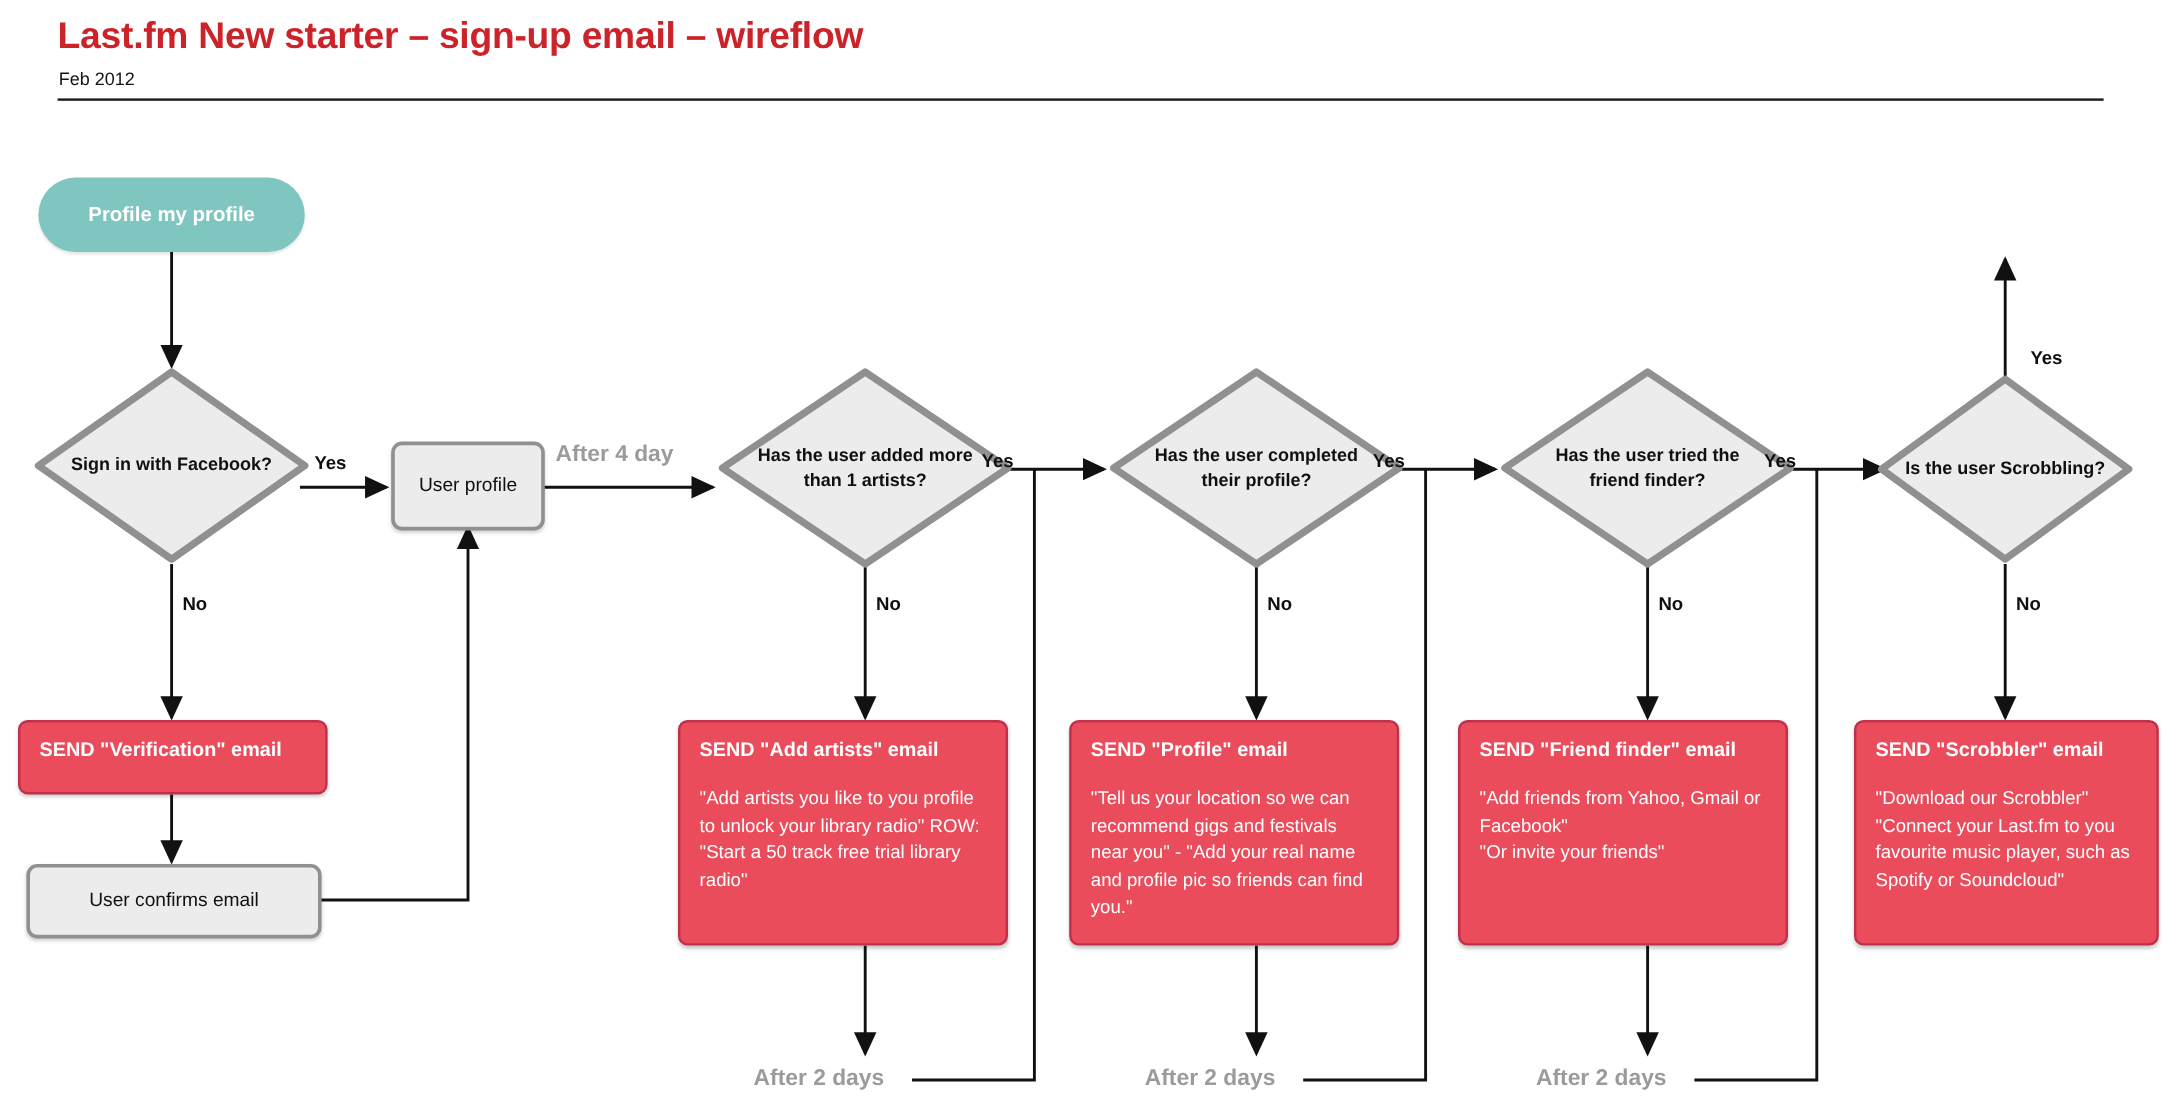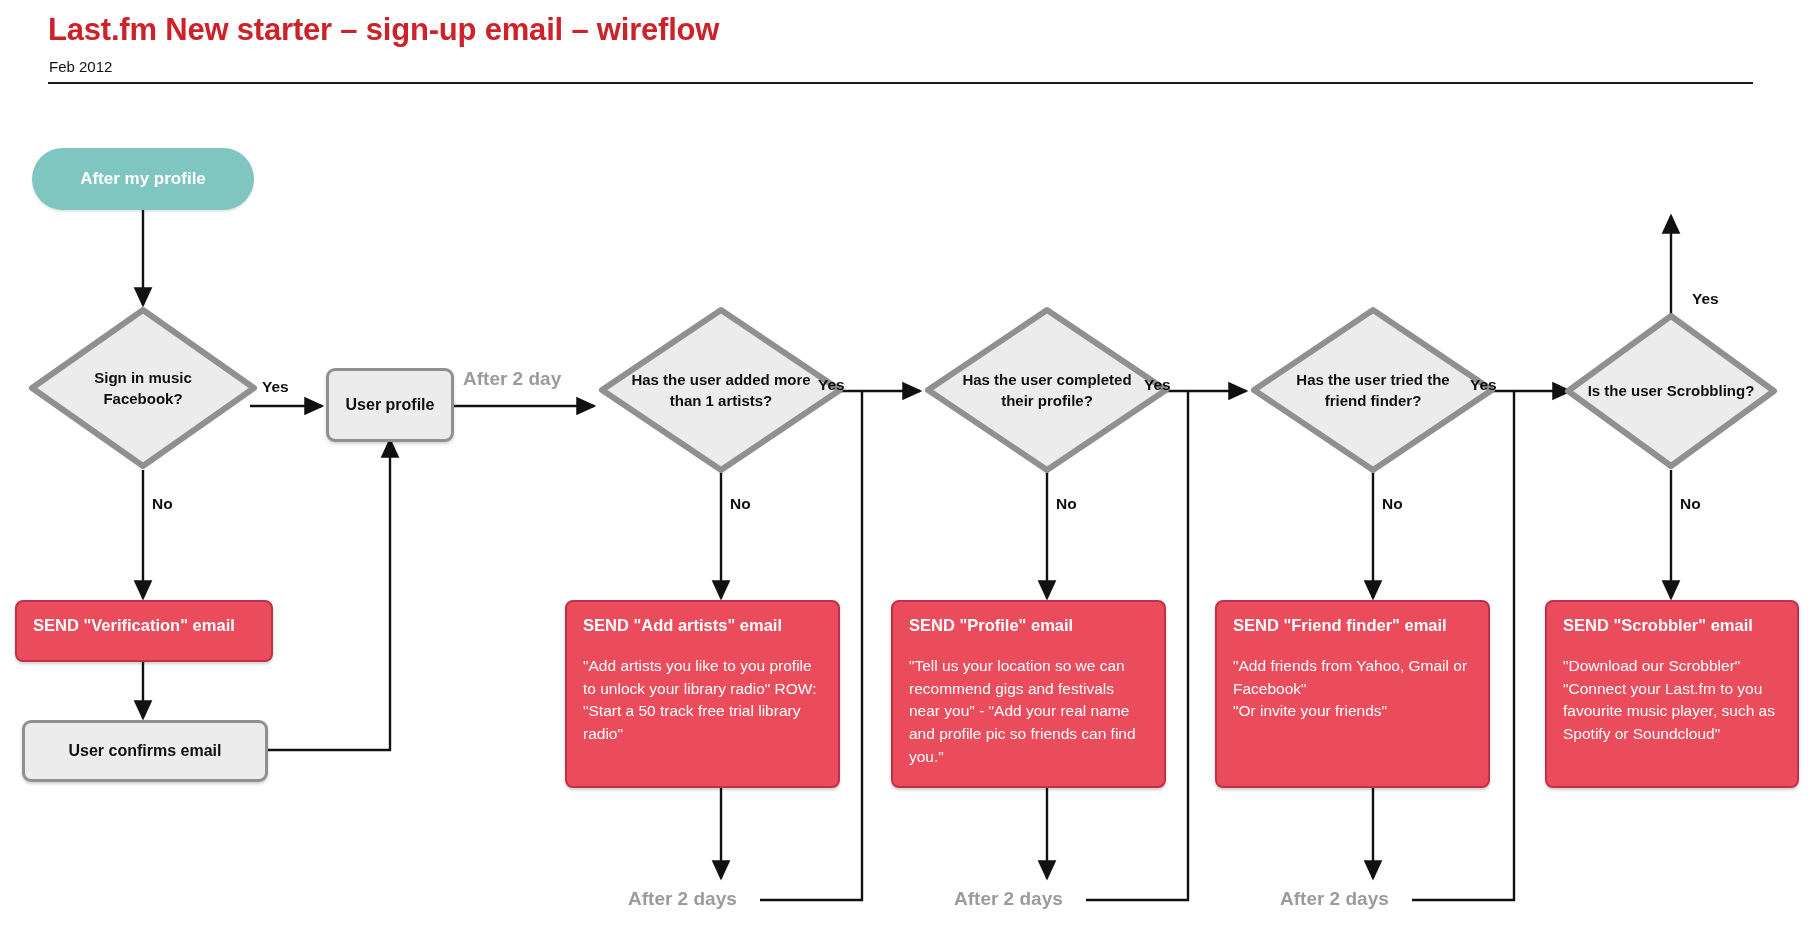--- a/index.html
+++ b/index.html
@@ -19,21 +19,21 @@
   .node{position:absolute;box-sizing:border-box;}
 
   
   .terminator{background:#7FC5C0;border-radius:34px;color:#ffffff;
               font-size:17px;font-weight:bold;display:flex;align-items:center;
               justify-content:center;text-align:center;line-height:1.25;
               box-shadow:0 2px 2px rgba(0,0,0,.10);}
 
   
   .process{background:#ECECEC;border:3px solid #909090;border-radius:9px;
-           color:#101010;font-size:16px;font-weight:bold;display:flex;
+           color:#101010;font-size:16px;font-weight:normal;display:flex;
            align-items:center;justify-content:center;text-align:center;
            box-shadow:0 2px 3px rgba(0,0,0,.18);}
 
   
   .decision{display:flex;align-items:center;justify-content:center;}
   .decision .dshape{position:absolute;left:0;top:0;width:100%;height:100%;}
   .decision .dlabel{position:relative;z-index:2;font-size:15px;font-weight:bold;
                     color:#101010;text-align:center;line-height:1.42;
                     width:78%;}
 
@@ -102,28 +102,28 @@
       <path d="M265,750 L390,750 L390,440"></path>
     </g>
 
     <g stroke="#111111" stroke-width="2.4" fill="none">
       <path d="M862,391 L862,900 L760,900"></path>
       <path d="M1188,391 L1188,900 L1086,900"></path>
       <path d="M1514,391 L1514,900 L1412,900"></path>
     </g>
   </svg>
 
-  <div class="node terminator" style="left:32px;top:148px;width:222px;height:62px;">After my profile</div>
+  <div class="node terminator" style="left:32px;top:148px;width:222px;height:62px;">Profile my profile</div>
 
 
   <div class="node decision" style="left:28px;top:306px;width:230px;height:164px;">
     <svg class="dshape" viewBox="0 0 230 164" preserveAspectRatio="none">
       <polygon points="115,4 226,82 115,160 4,82" fill="#ECECEC" stroke="#909090" stroke-width="6" stroke-linejoin="round"></polygon>
     </svg>
-    <div class="dlabel">Sign in music Facebook?</div>
+    <div class="dlabel">Sign in with Facebook?</div>
   </div>
 
   <div class="node process" style="left:326px;top:368px;width:128px;height:74px;">User profile</div>
 
   <div class="node process" style="left:22px;top:720px;width:246px;height:62px;">User confirms email</div>
 
   <div class="node decision" style="left:598px;top:306px;width:246px;height:168px;">
     <svg class="dshape" viewBox="0 0 246 168" preserveAspectRatio="none">
       <polygon points="123,4 242,84 123,164 4,84" fill="#ECECEC" stroke="#909090" stroke-width="6" stroke-linejoin="round"></polygon>
     </svg>
@@ -172,21 +172,21 @@
   </div>
 
   <div class="node email" style="left:1545px;top:600px;width:254px;height:188px;">
     <div class="ehead">SEND "Scrobbler" email</div>
     <div class="ebody">"Download our Scrobbler"
 "Connect your Last.fm to you favourite music player, such as Spotify or Soundcloud"</div>
   </div>
 
   <div class="elabel" style="left:262px;top:378px;">Yes</div>
   <div class="elabel" style="left:152px;top:495px;">No</div>
-  <div class="tlabel" style="left:463px;top:368px;">After 2 day</div>
+  <div class="tlabel" style="left:463px;top:368px;">After 4 day</div>
 
   <div class="elabel" style="left:818px;top:376px;">Yes</div>
   <div class="elabel" style="left:730px;top:495px;">No</div>
 
   <div class="elabel" style="left:1144px;top:376px;">Yes</div>
   <div class="elabel" style="left:1056px;top:495px;">No</div>
 
   <div class="elabel" style="left:1470px;top:376px;">Yes</div>
   <div class="elabel" style="left:1382px;top:495px;">No</div>
 

